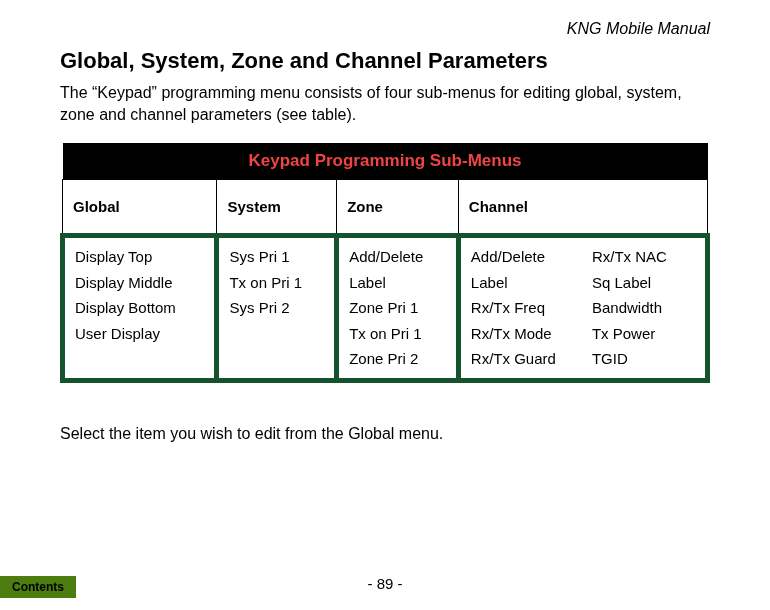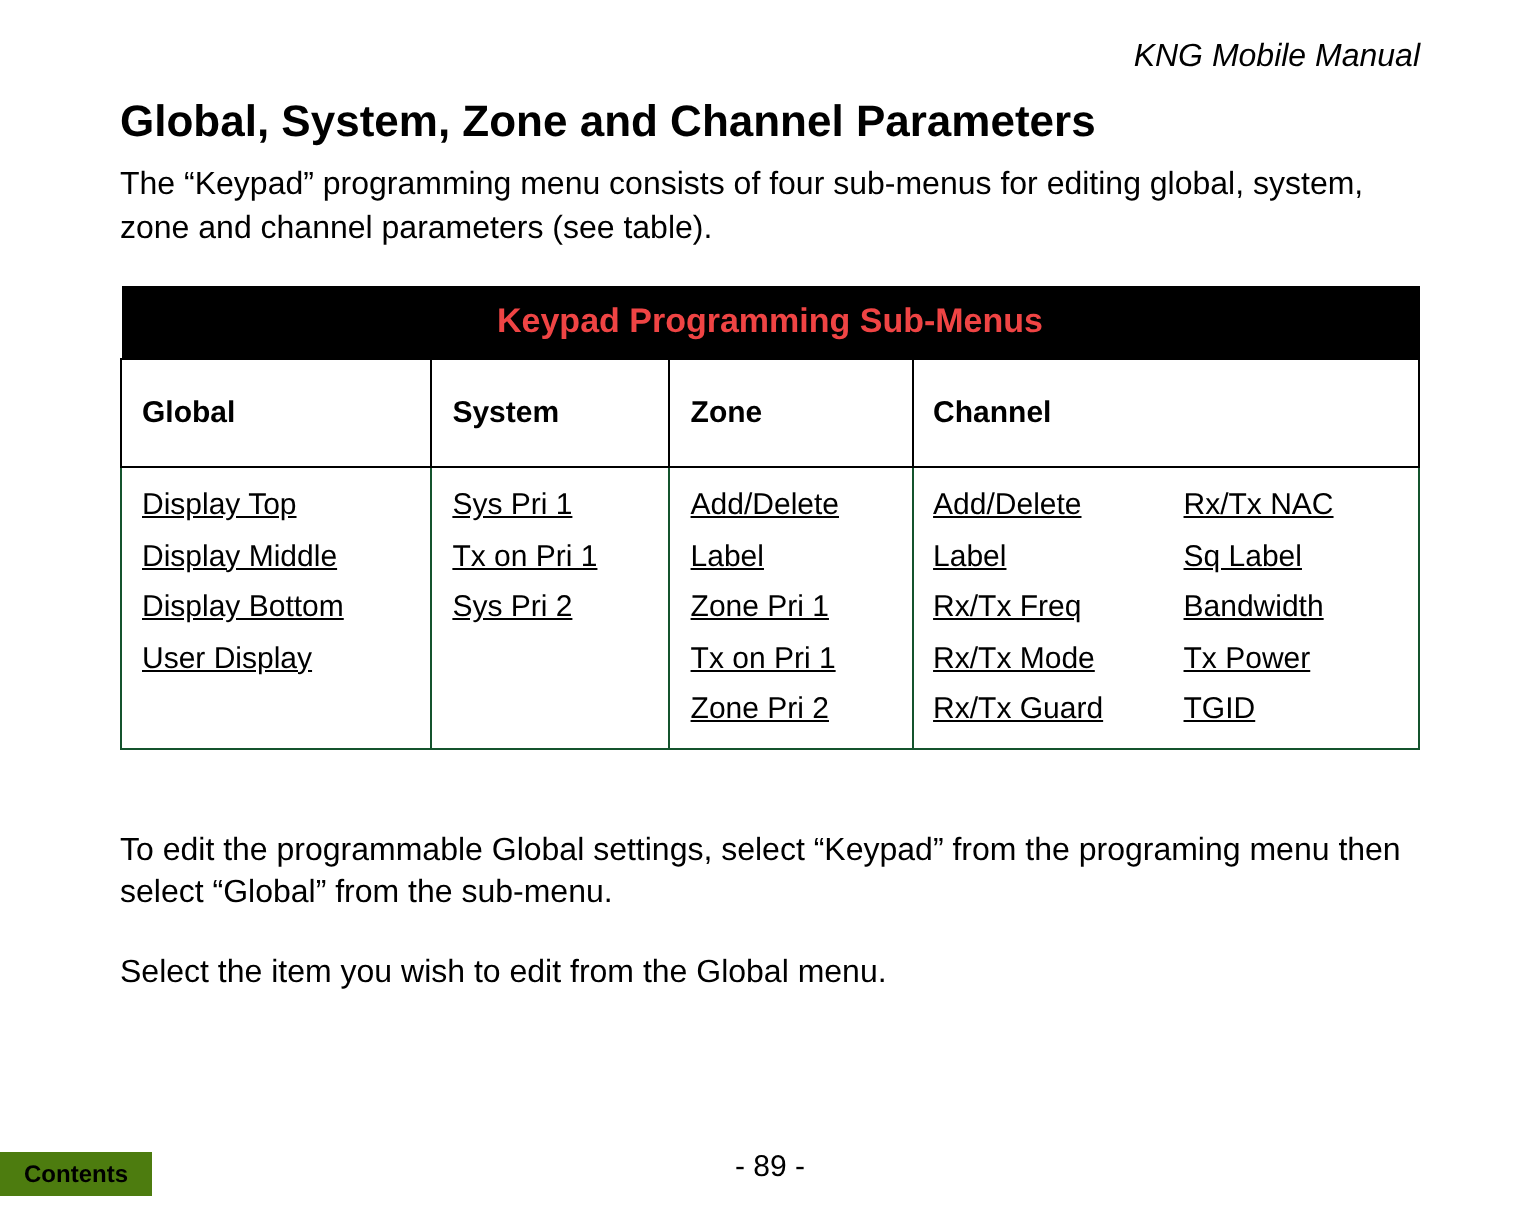--- a/index.html
+++ b/index.html
@@ -50,24 +50,23 @@
     }
     table th.col-head {
       text-align: left;
       font-weight: bold;
       padding: 18px 10px;
       border: 1px solid #000;
       vertical-align: top;
     }
     table td {
       padding: 6px 10px;
-      border: 1px solid #14532d;
+      border: 5px solid #14532d;
       vertical-align: top;
       line-height: 1.7;
-      text-decoration: underline;
     }
     td.channel-col {
       padding: 6px 10px;
     }
     .channel-row {
       display: flex;
       gap: 18px;
     }
     .channel-sub {
       flex: 1;
@@ -151,18 +150,17 @@
             <div>Bandwidth</div>
             <div>Tx Power</div>
             <div>TGID</div>
           </div>
         </div>
       </td>
     </tr>
   </tbody>
     </table>
 
-  <p class="para">To edit the programmable Global settings, select “Keypad” from the programing menu then select “Global” from the sub-menu.</p>
   <p class="para">Select the item you wish to edit from the Global menu.</p>
 </div>
 
 <div class="page-number">- 89 -</div>
 <div class="contents-tab">Contents</div>
 
 </body></html>

